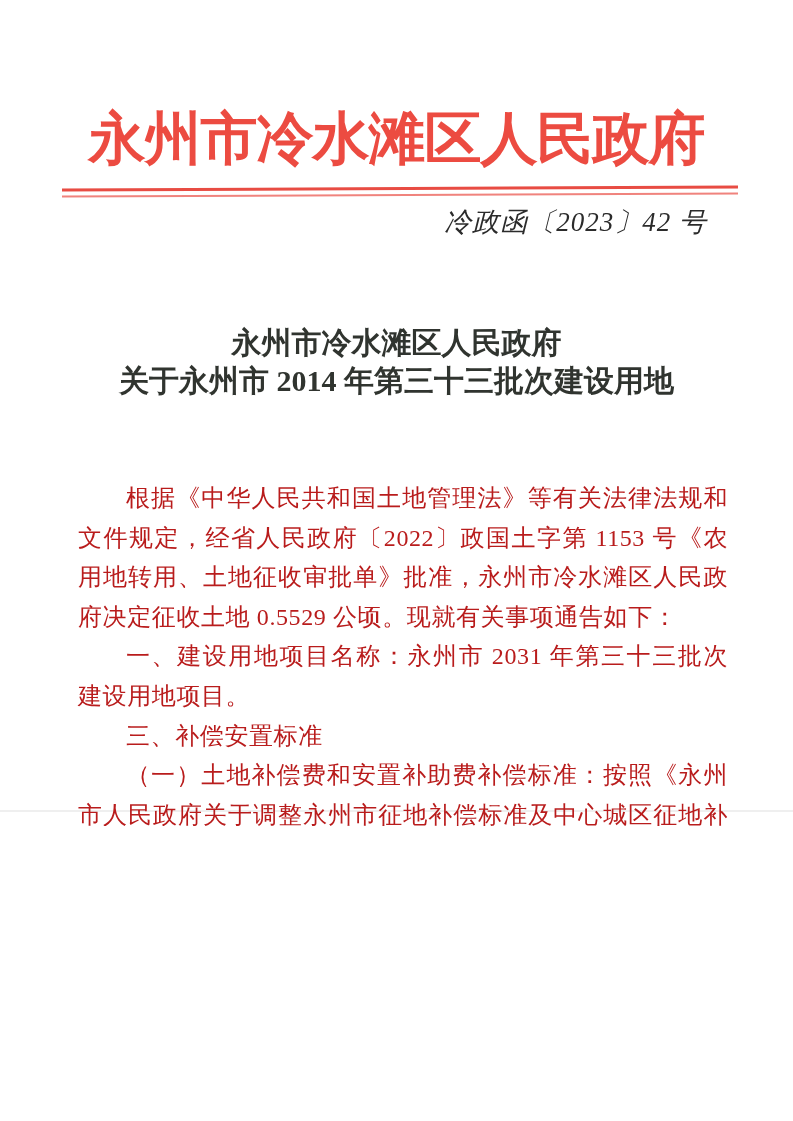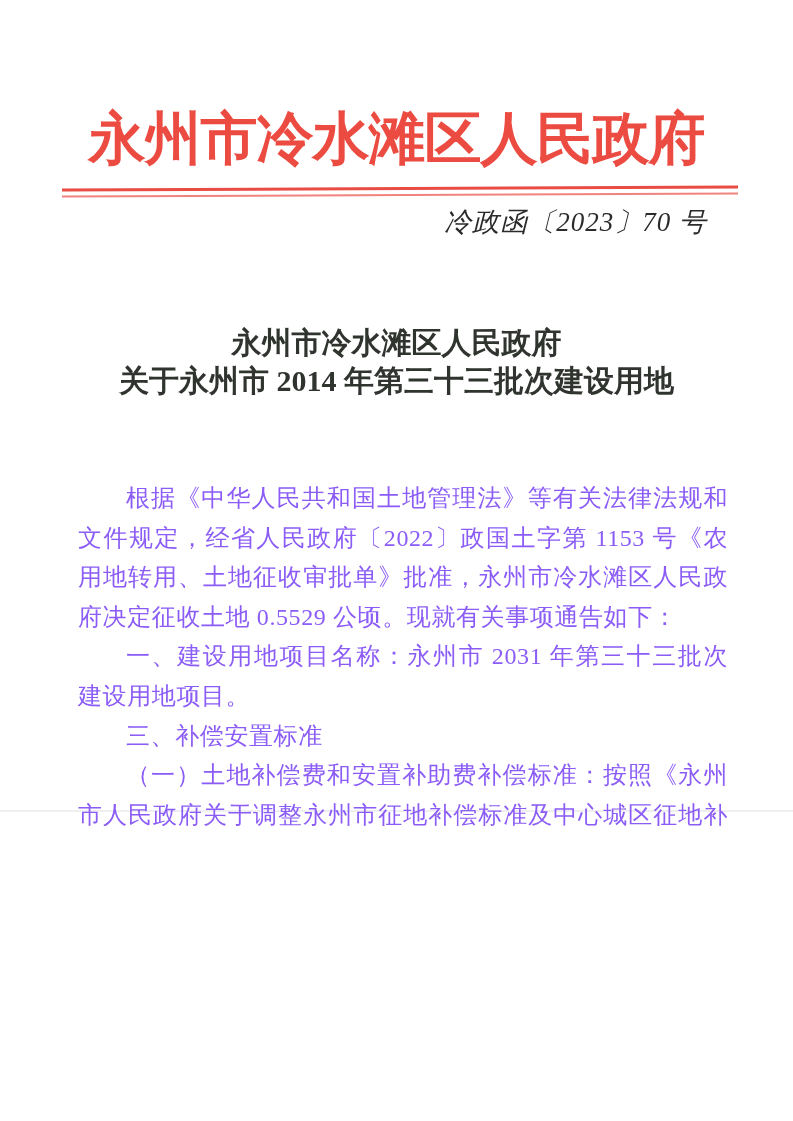--- a/index.html
+++ b/index.html
@@ -91,21 +91,21 @@
   }
   
   .doc-body {
     position: absolute;
     top: 479px;
     left: 78px;
     width: 650px;
     z-index: 1;
     font-size: 24px;
     line-height: 39.6px;
-    color: #8b5cf6;
+    color: #b91c1c;
     letter-spacing: 0.6px;
     text-align: justify;
     word-break: break-all;
   }
   .doc-body p {
     margin: 0;
     text-indent: 2em;
   }
   
   .footer-rule-thin {
@@ -149,21 +149,21 @@
 </head>
 <body>
 
 <div class="page">
 
   <div class="letterhead">永州市冷水滩区人民政府</div>
 
   <div class="rule rule-thick"></div>
   <div class="rule rule-thin"></div>
 
-  <div class="doc-number">冷政函〔2023〕70 号</div>
+  <div class="doc-number">冷政函〔2023〕42 号</div>
 
   <div class="title">
     <div>永州市冷水滩区人民政府</div>
     <div>关于永州市 2014 年第三十三批次建设用地</div>
   </div>
 
   <div class="seal">
     <div class="seal-inner"></div>
   </div>
 

